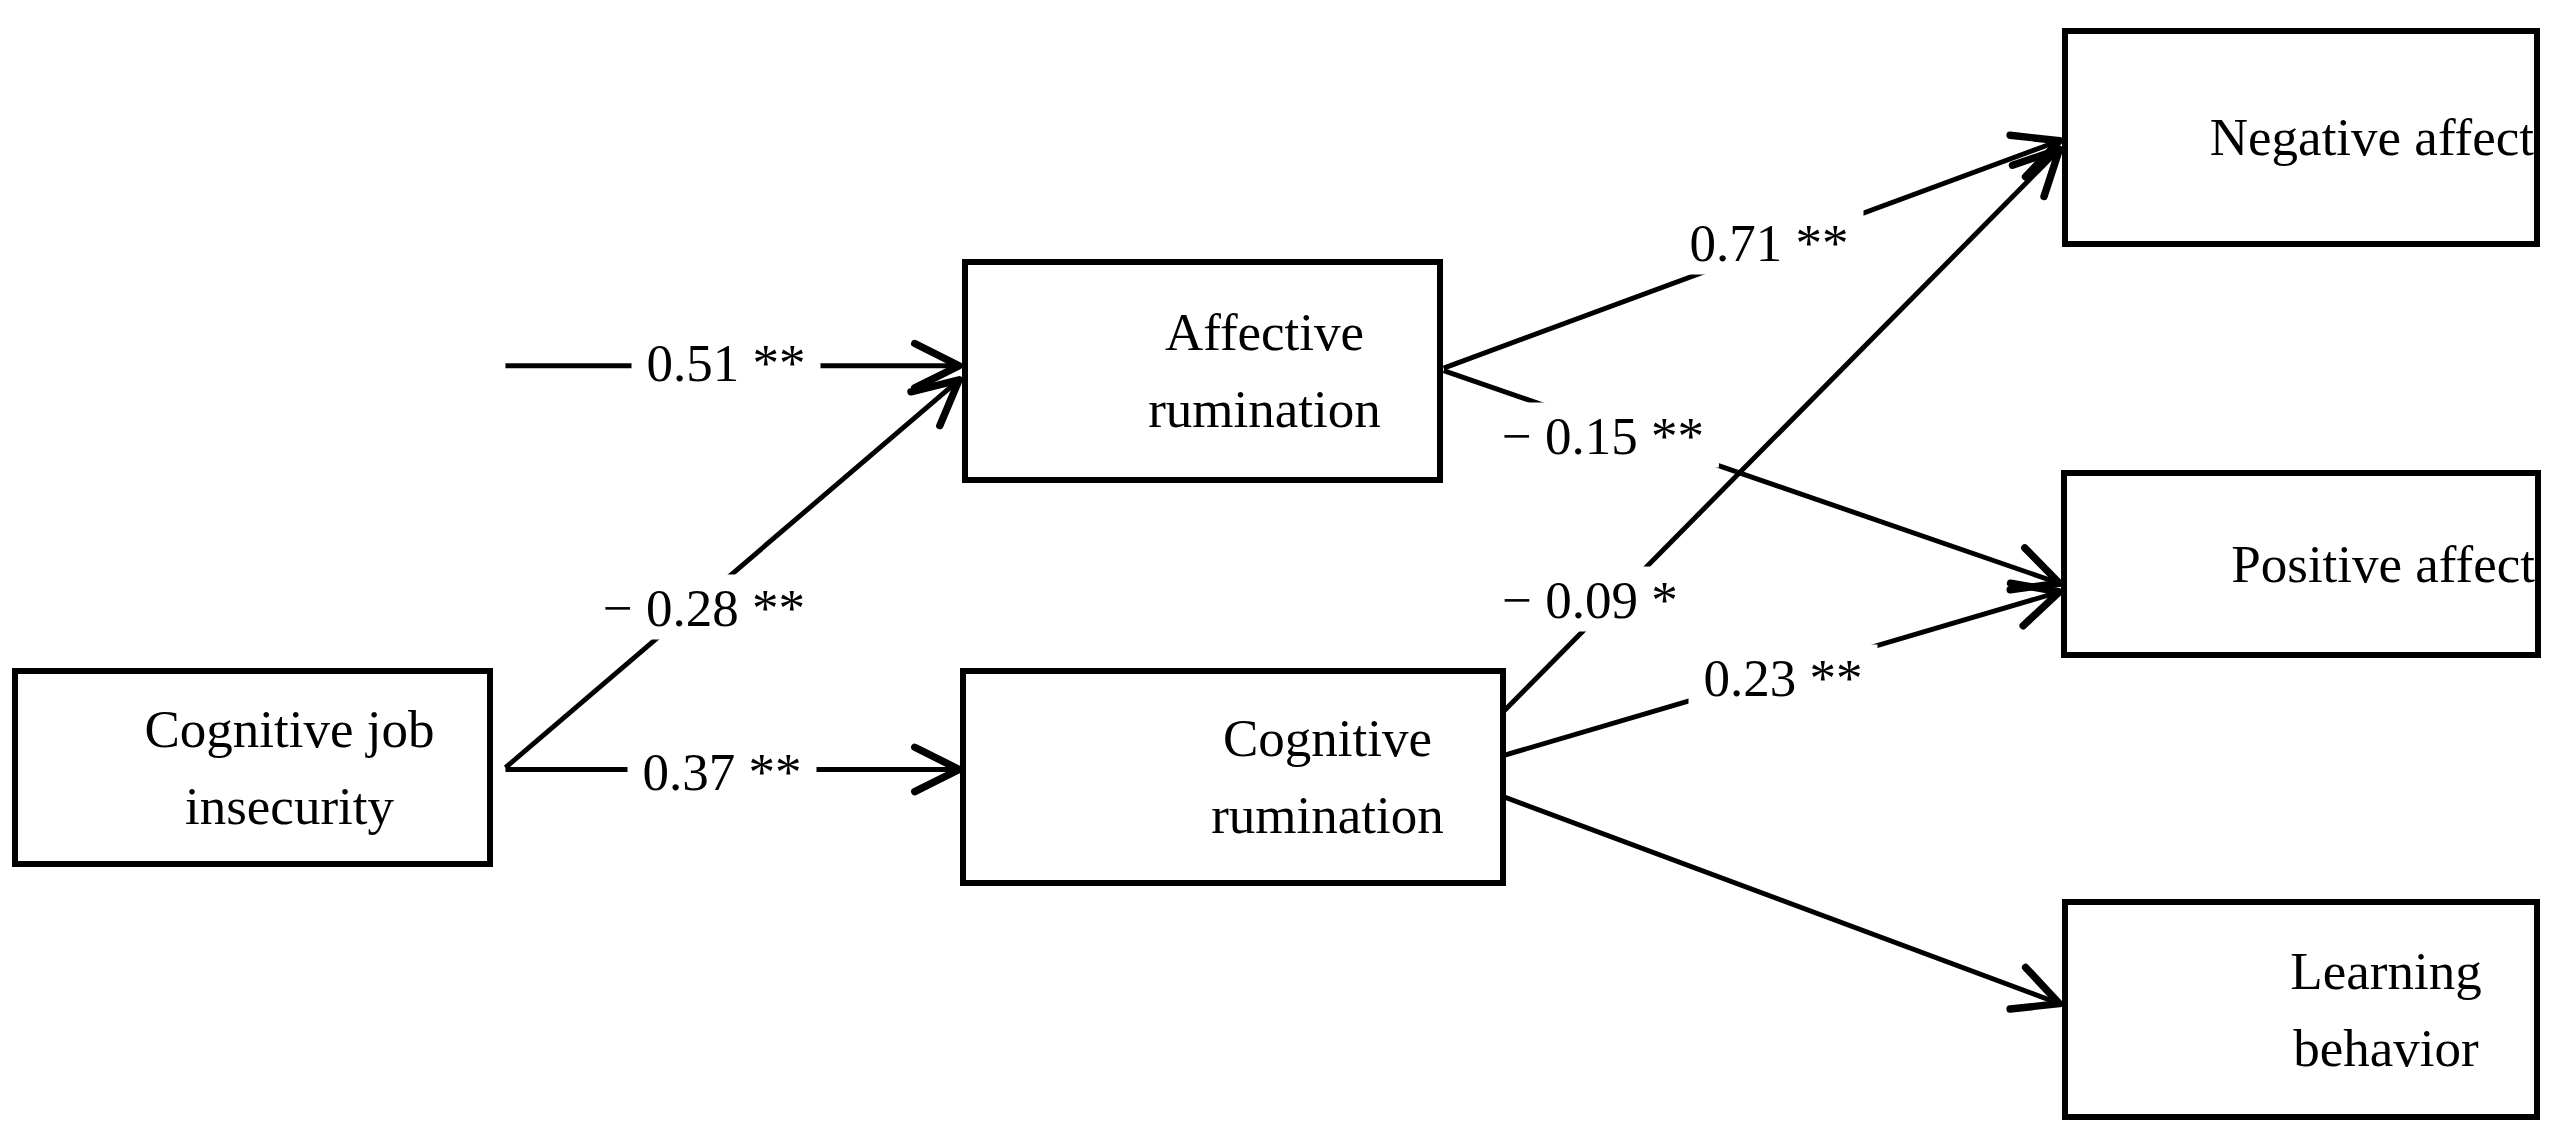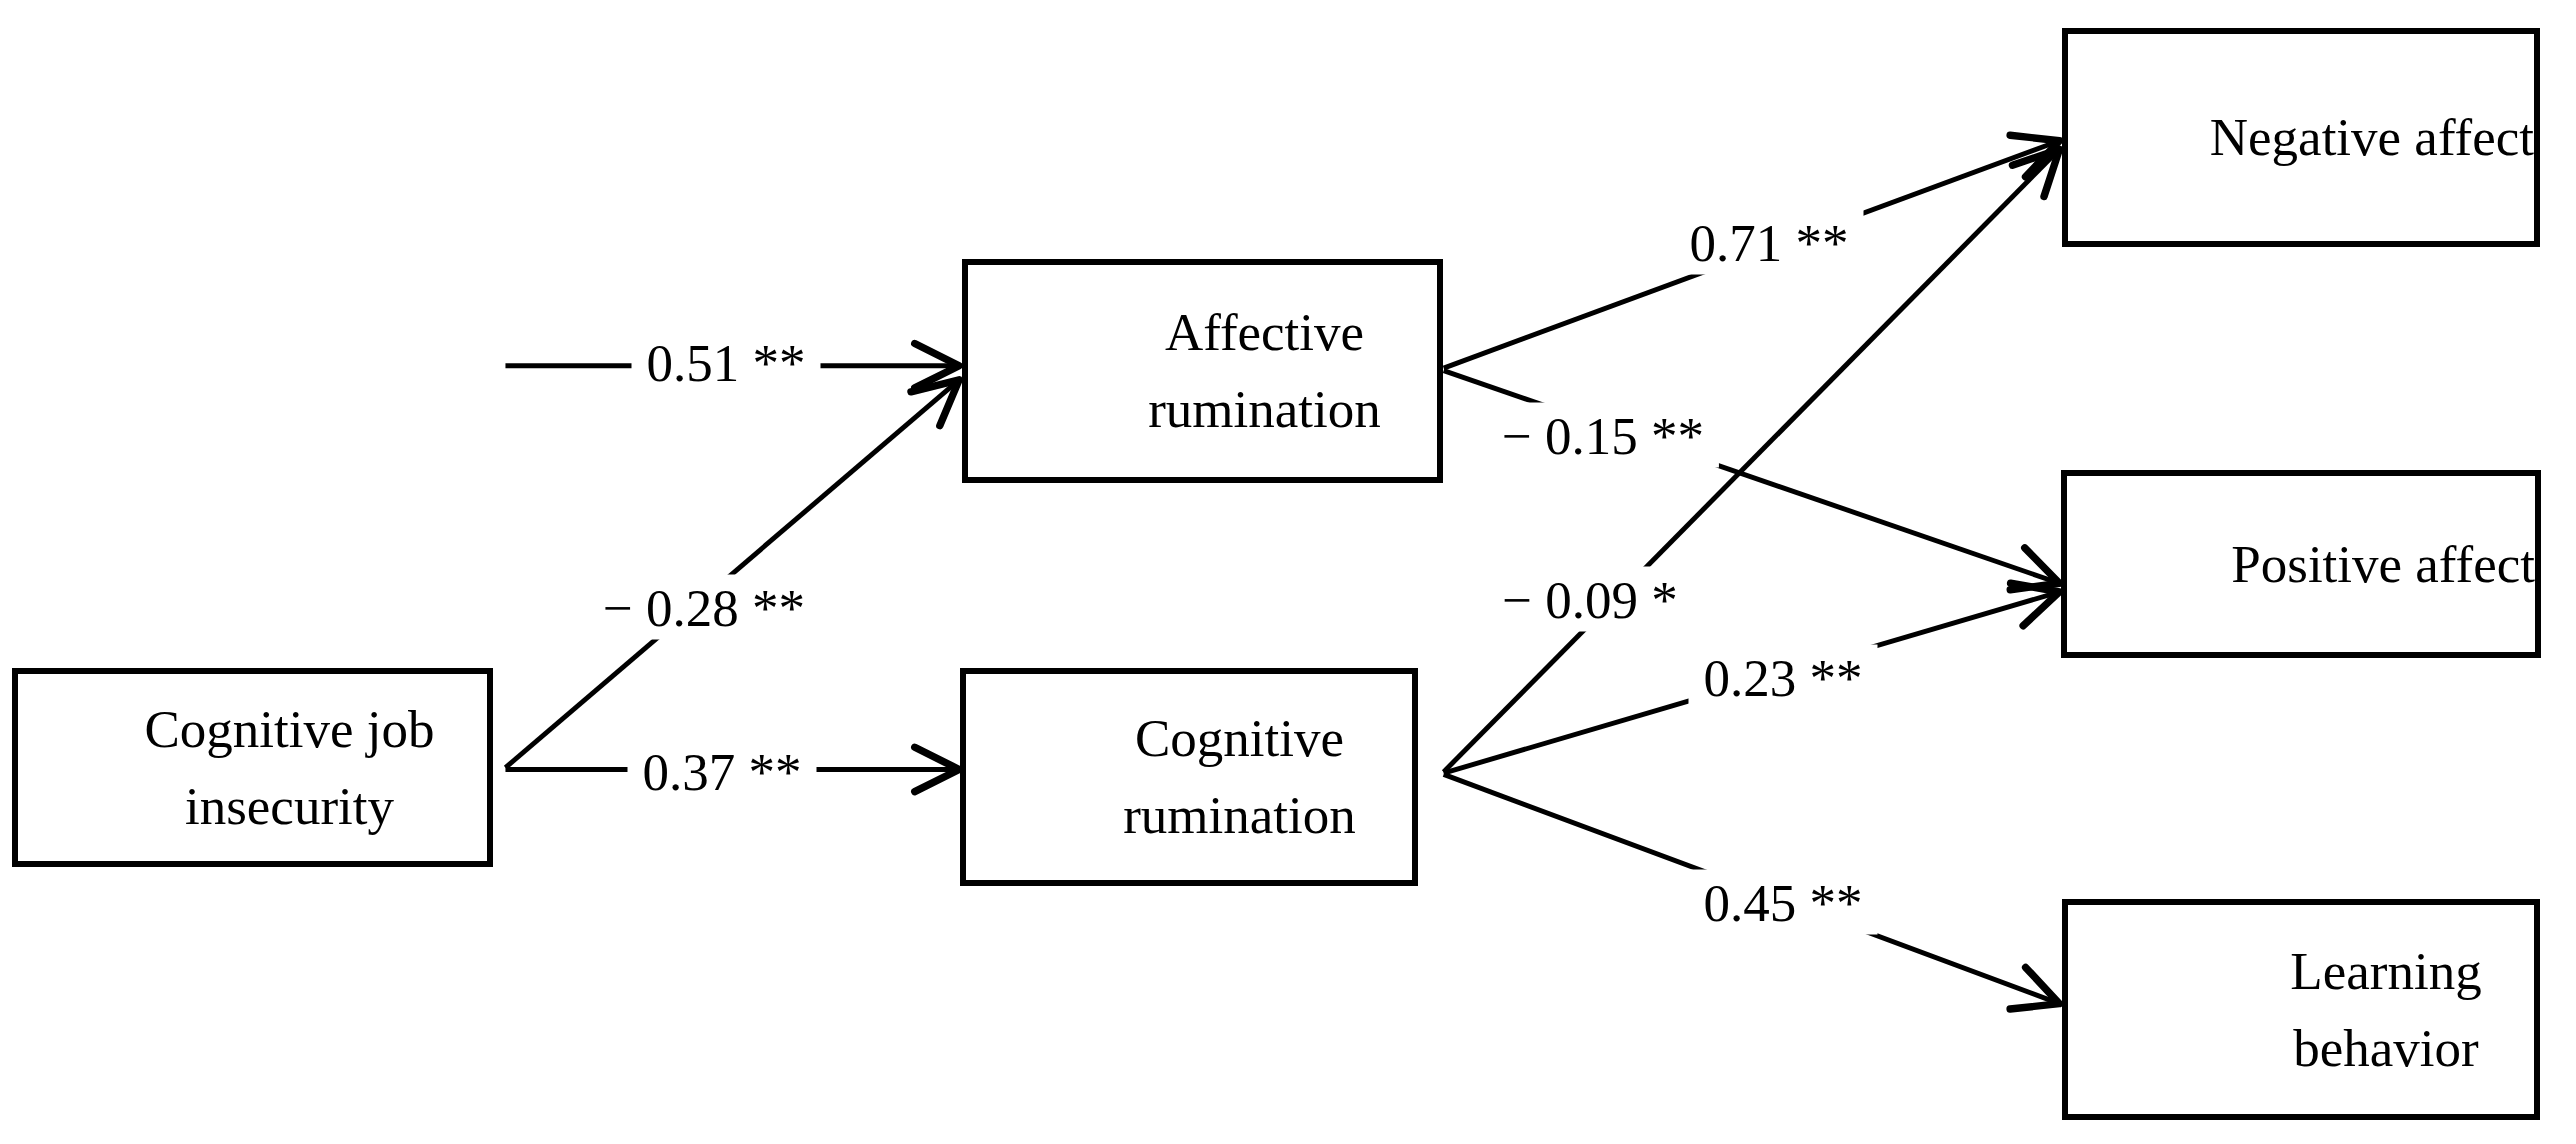--- a/index.html
+++ b/index.html
@@ -56,21 +56,21 @@
 
 
   <div class="node" style="left:12px;top:668px;width:481px;height:199px;">
     <span style="max-width:395px;">Cognitive job insecurity</span>
   </div>
 
   <div class="node" style="left:962px;top:259px;width:481px;height:224px;">
     <span style="max-width:345px;">Affective rumination</span>
   </div>
 
-  <div class="node" style="left:960px;top:668px;width:458px;height:218px;">
+  <div class="node" style="left:960px;top:668px;width:546px;height:218px;">
     <span style="max-width:345px;">Cognitive rumination</span>
   </div>
 
   <div class="node" style="left:2062px;top:28px;width:478px;height:219px;">
     <span>Negative affect</span>
   </div>
 
   <div class="node" style="left:2061px;top:470px;width:480px;height:188px;">
     <span>Positive affect</span>
   </div>
@@ -86,16 +86,15 @@
   <div class="edge-label" style="left:722px;top:771px;">0.37 **</div>
 
   <div class="edge-label" style="left:1769px;top:242px;">0.71 **</div>
 
   <div class="edge-label" style="left:1603px;top:435px;">− 0.15 **</div>
 
   <div class="edge-label" style="left:1590px;top:599px;">− 0.09 *</div>
 
   <div class="edge-label" style="left:1783px;top:677px;">0.23 **</div>
 
-  <div class="edge-label" style="left:1783px;top:902px;">0.45 **</div>
 
 </div>
 
 
 </body></html>

